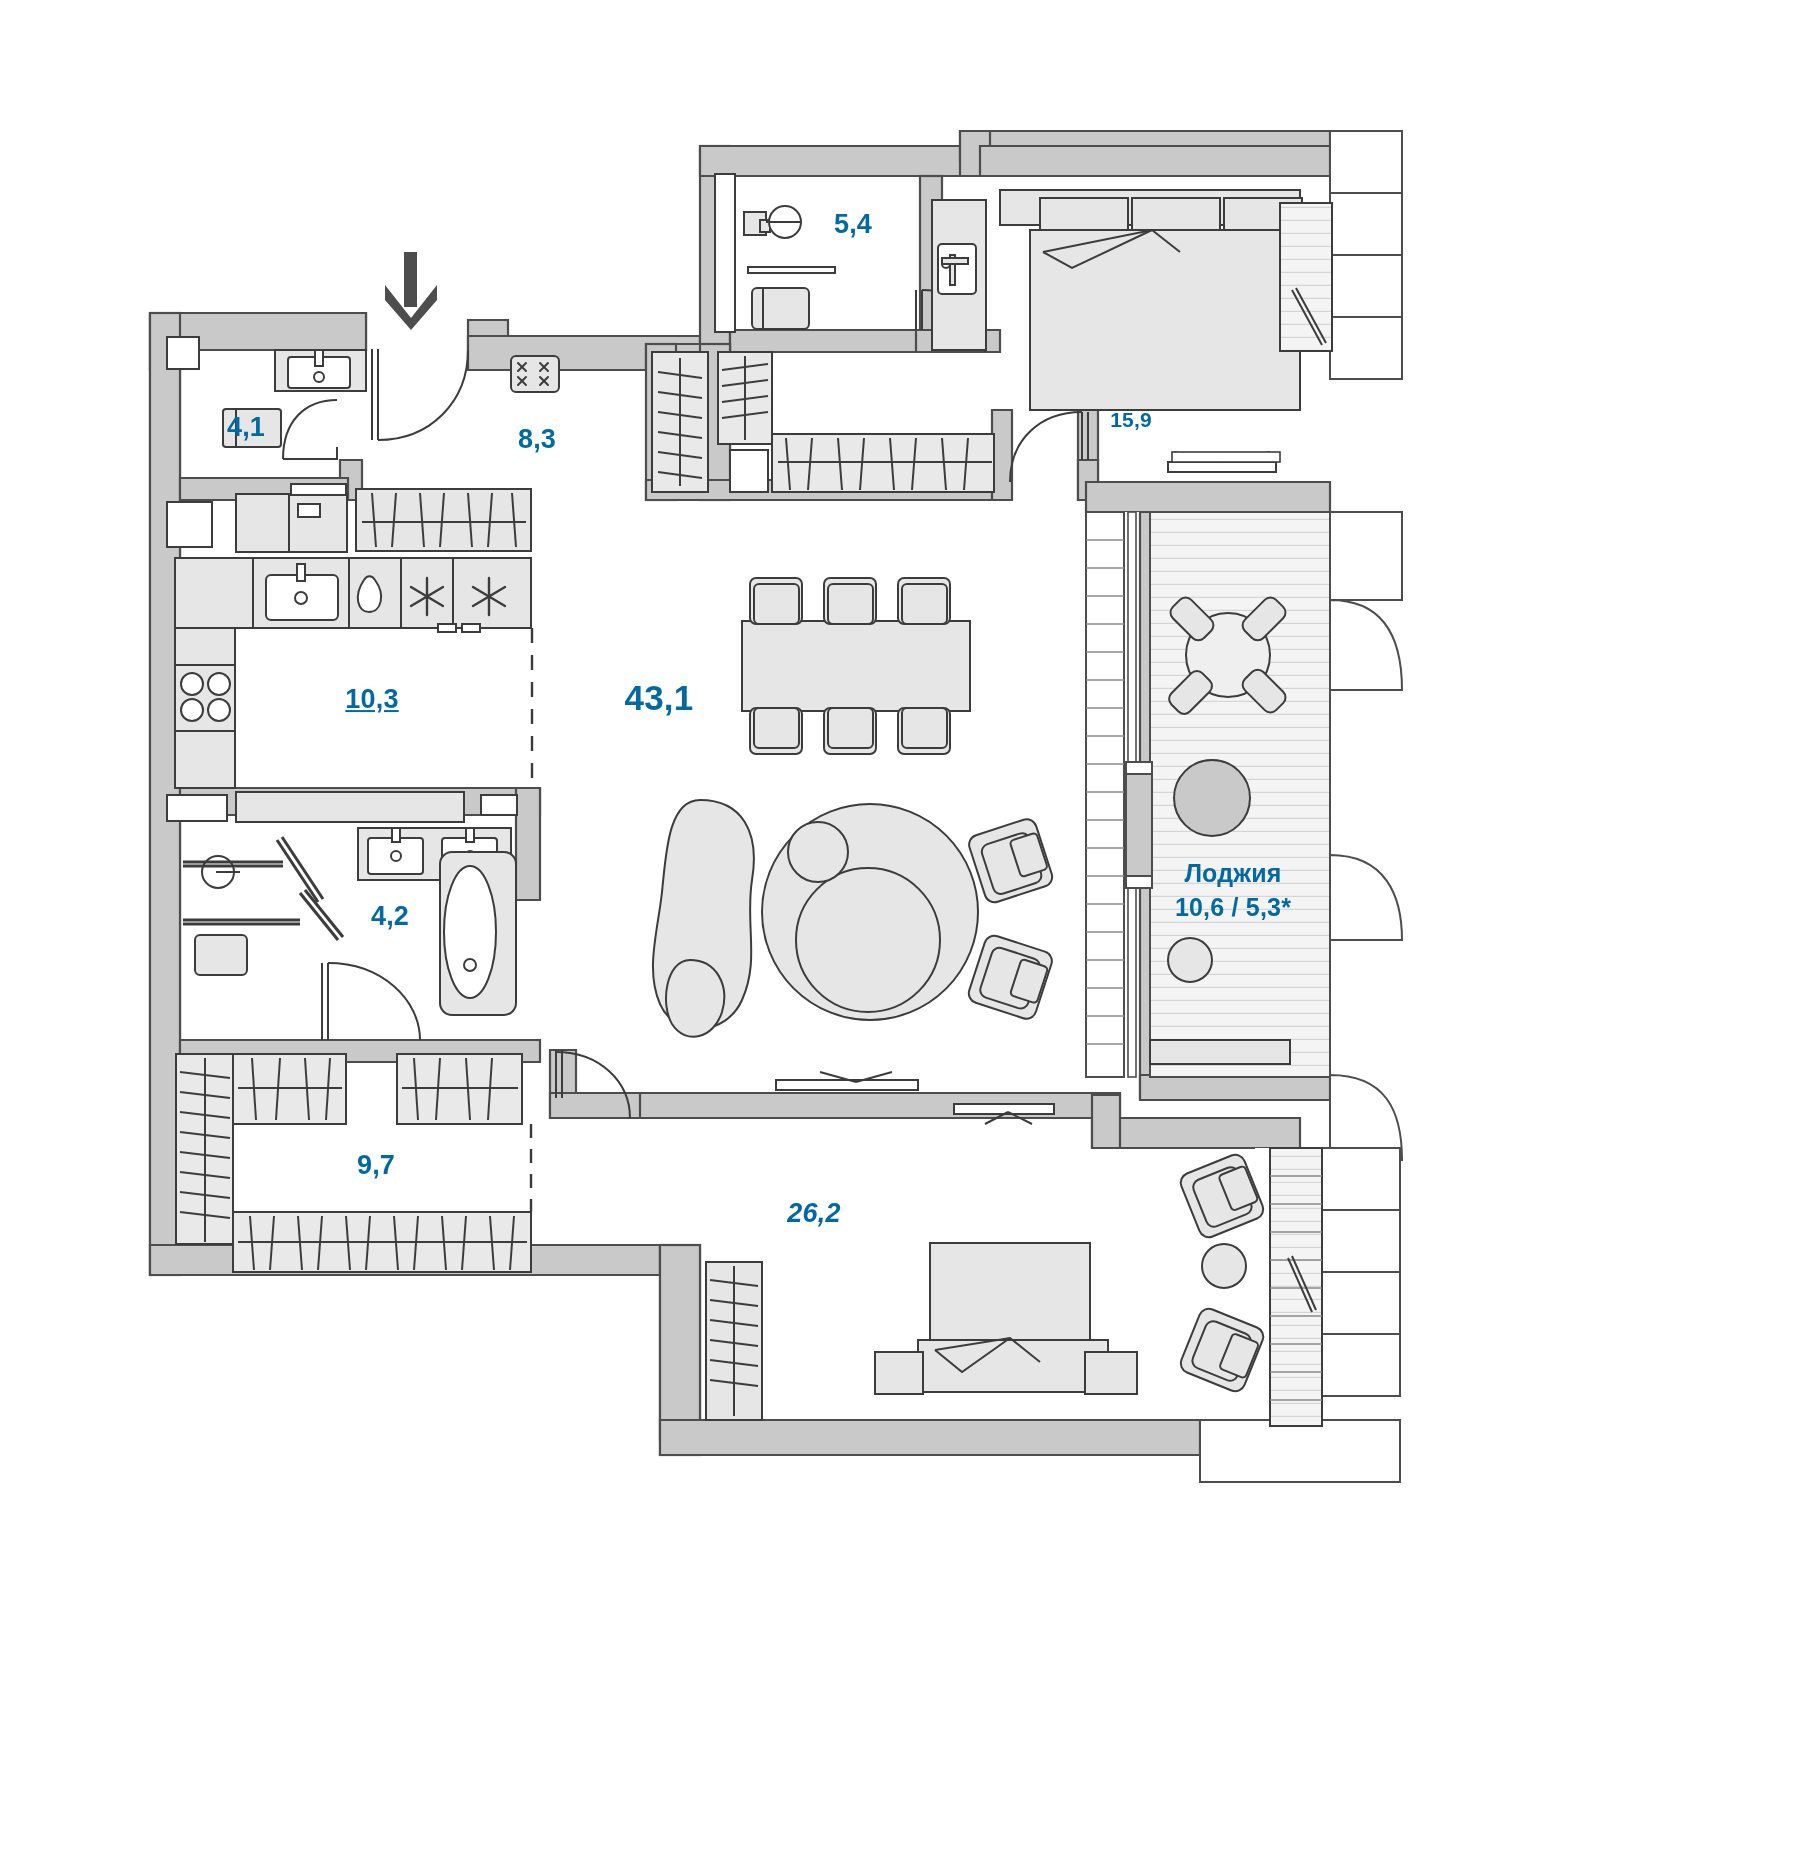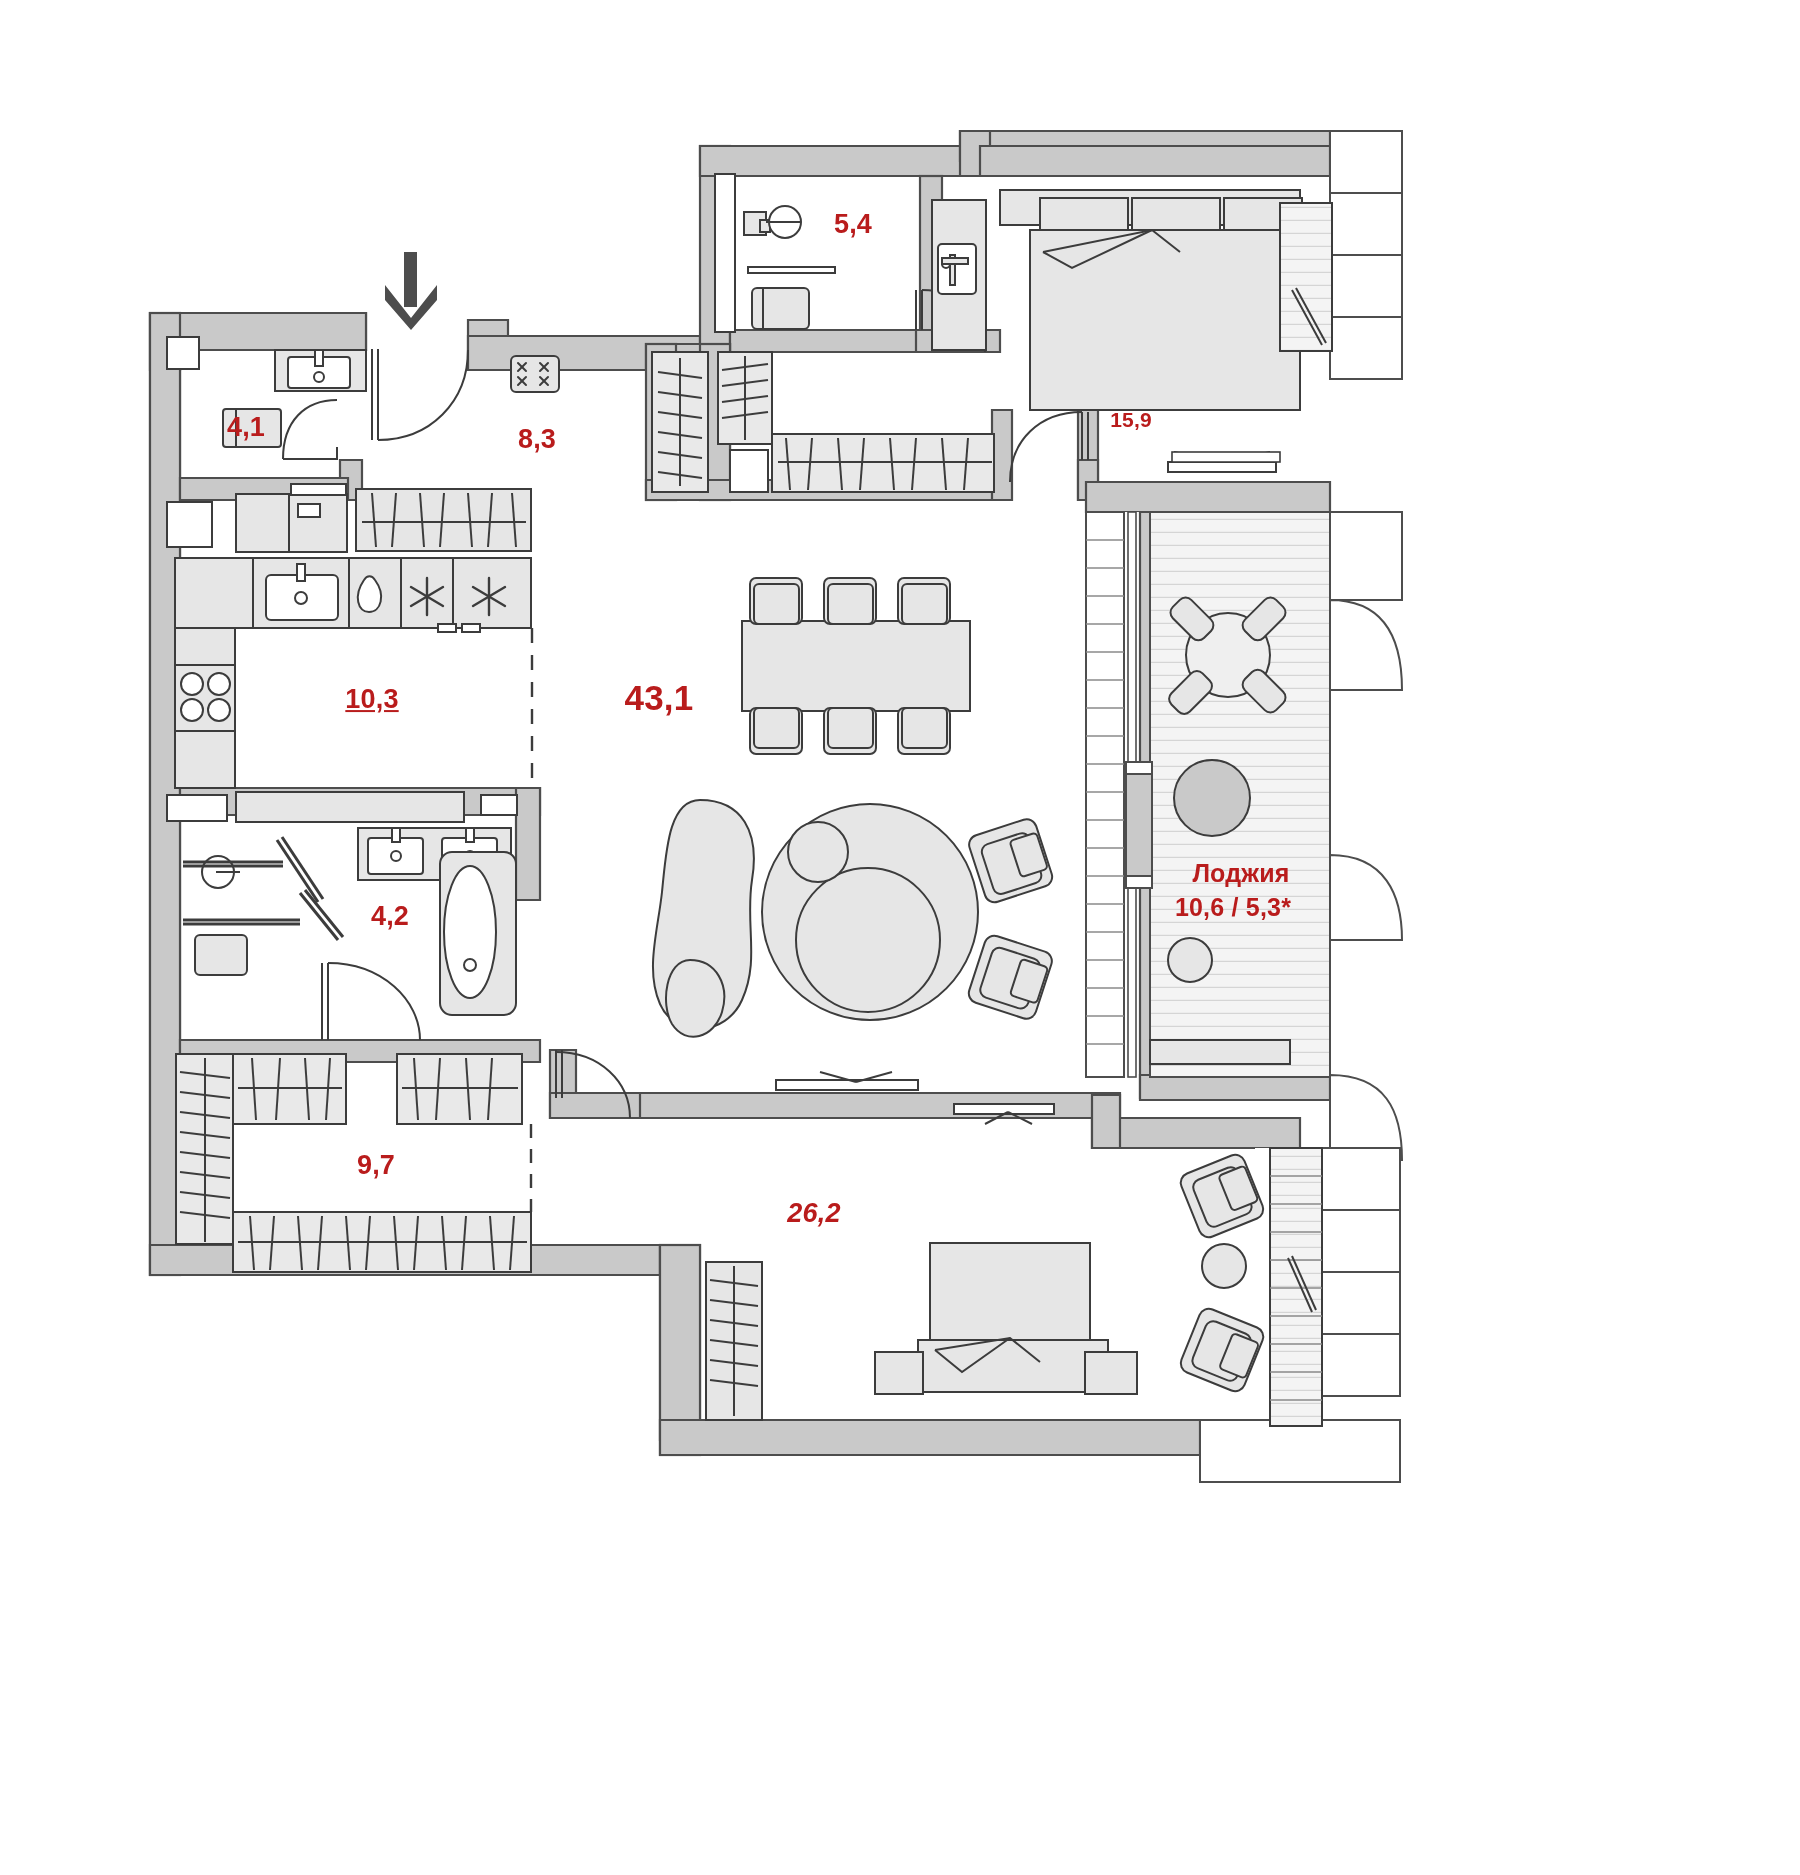--- a/index.html
+++ b/index.html
@@ -3,21 +3,21 @@
 <meta charset="utf-8">
 <style>
   html,body{margin:0;padding:0;background:#ffffff;}
   body{font-family:"Liberation Sans", sans-serif;}
   #plan-root{position:relative;width:1800px;height:1875px;background:#ffffff;overflow:hidden;}
   svg.plan{position:absolute;left:0;top:0;width:1800px;height:1875px;}
   .room-label{
     position:absolute;
     font-family:"Liberation Sans", sans-serif;
     font-weight:700;
-    color:#b91c1c;
+    color:#0369a1;
     white-space:nowrap;
     letter-spacing:0.2px;
     transform:translate(-50%,-50%);
     text-align:center;
     line-height:1.18;
   }
 </style>
 </head>
 <body>
 
@@ -523,17 +523,17 @@
   <div class="room-label" style="left:372px;top:700px;font-size:27px;text-decoration:underline;">10,3</div>
 
   <div class="room-label" style="left:617px;top:698px;font-size:35px;margin-left:42px;">43,1</div>
 
   <div class="room-label" style="left:390px;top:917px;font-size:27px;">4,2</div>
 
   <div class="room-label" style="left:376px;top:1166px;font-size:27px;">9,7</div>
 
   <div class="room-label" style="left:814px;top:1214px;font-size:27px;font-style:italic;">26,2</div>
 
-  <div class="room-label" style="left:1233px;top:874px;font-size:25px;margin-left:8px;">Лоджия</div>
+  <div class="room-label" style="left:1233px;top:874px;font-size:25px;">Лоджия</div>
 
   <div class="room-label" style="left:1233px;top:908px;font-size:25px;">10,6 / 5,3*</div>
 
 </div>
 
 </body></html>

